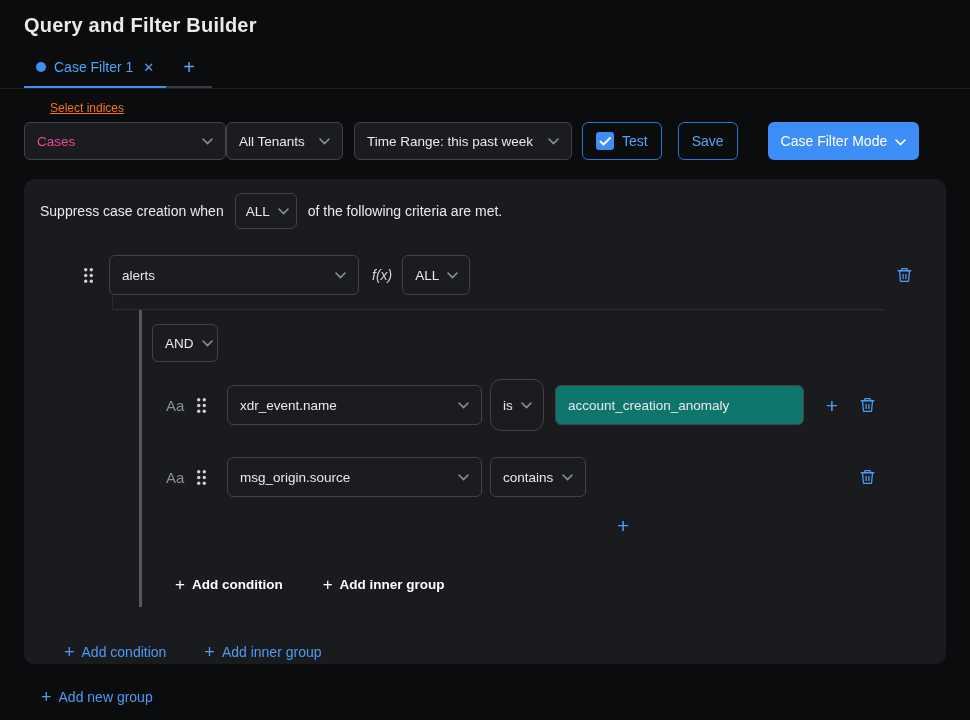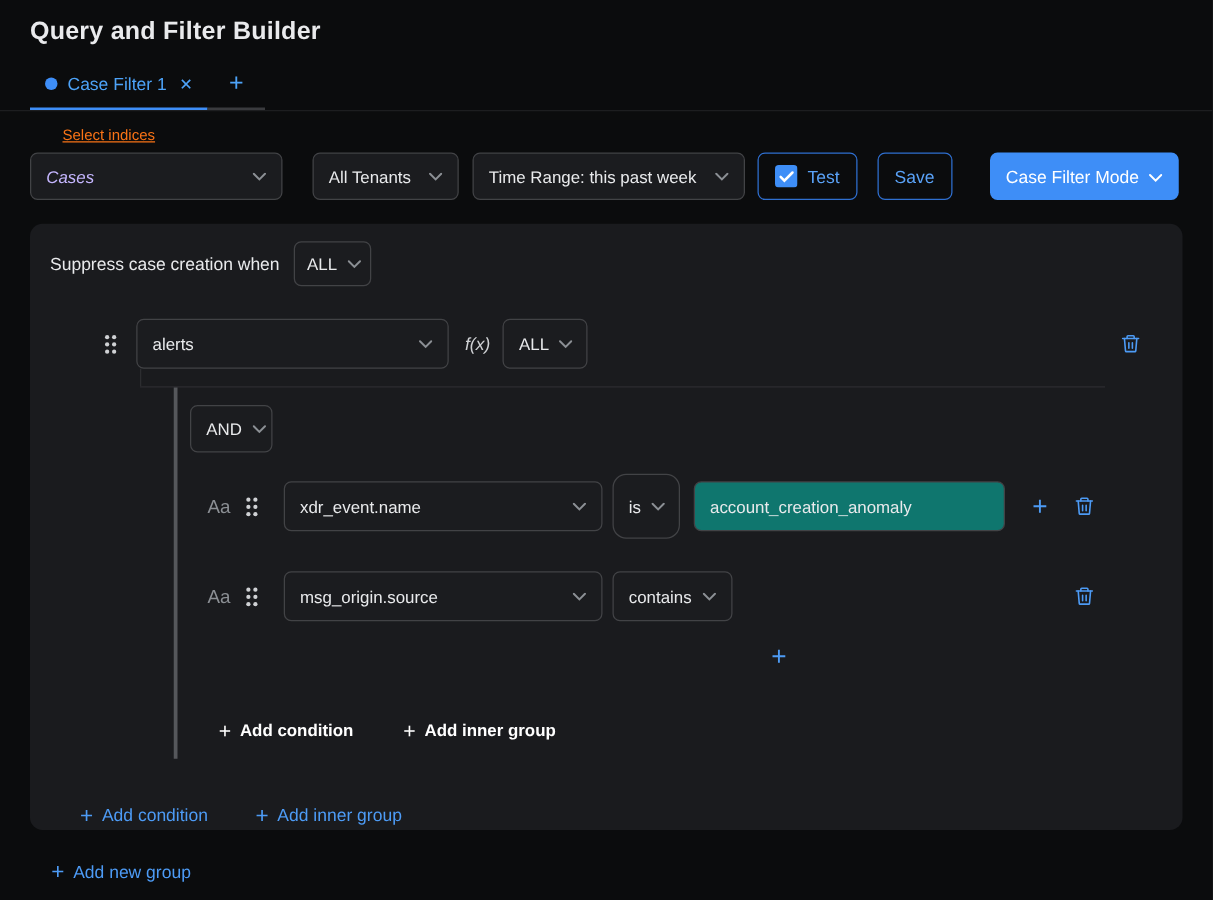--- a/index.html
+++ b/index.html
@@ -27,24 +27,24 @@
   .toolbar { padding:0 24px; margin-top:12px; }
   .select-indices { font-size:12px; color:#f97316; margin:0 0 7px 26px;text-decoration:underline; }
   .controls { display:flex; align-items:center; }
 
   .dd {
     display:flex; align-items:center; justify-content:space-between; gap:8px;
     background:#1b1c1f; border:1px solid #424346; border-radius:6px;
     height:38px; padding:0 12px; color:#e9eaec; font-size:13.5px; cursor:pointer;
   }
   .dd .chev { display:flex; align-items:center; flex:none; }
-  .placeholder { color:#c4b5fd;font-style:italic; }
+  .placeholder { color:#ec4899; }
 
   .dd-indices { width:202px; }
-  .dd-tenants { width:117px; margin-left:24px; }
+  .dd-tenants { width:117px; margin-left:0; }
   .dd-time    { width:218px; margin-left:11px; }
 
   .btn { height:38px; border-radius:6px; display:flex; align-items:center; font-size:14px; cursor:pointer; }
   .btn-outline { border:1px solid #2f6fd0; color:#5aa2f7; background:transparent; padding:0 13px; gap:8px; }
   .btn-test { margin-left:10px; }
   .btn-save { margin-left:16px; }
   .btn-primary { background:#3e8ef7; color:#fff; padding:0 13px; margin-left:30px; width:151px; justify-content:space-between; }
 
   
   .panel { margin:19px 24px 0; background:#1a1b1e; border-radius:10px;
@@ -163,20 +163,21 @@
   <div class="suppress-row">
     <span>Suppress case creation when</span>
     <div class="dd dd-small">
       <span>ALL</span>
       <span class="chev">
         <svg width="11" height="7" viewBox="0 0 11 7">
             <path d="M1 1l4.5 4.5L10 1" stroke="#8b8f94" stroke-width="1.6" fill="none" stroke-linecap="round"></path>
           </svg>
       </span>
     </div>
+    <span>of the following criteria are met.</span>
   </div>
 
   <div class="group-row">
     <span class="drag-handle">
       <svg width="11" height="17" viewBox="0 0 11 17" fill="#cfd1d4">
           <circle cx="2.7" cy="2.7" r="1.7"></circle>
           <circle cx="8.3" cy="2.7" r="1.7"></circle>
           <circle cx="2.7" cy="8.5" r="1.7"></circle>
           <circle cx="8.3" cy="8.5" r="1.7"></circle>
           <circle cx="2.7" cy="14.3" r="1.7"></circle>

